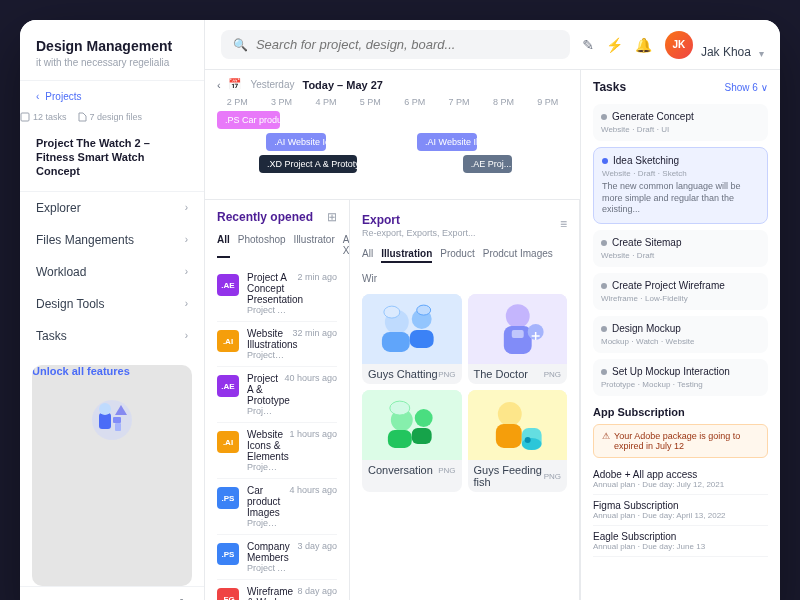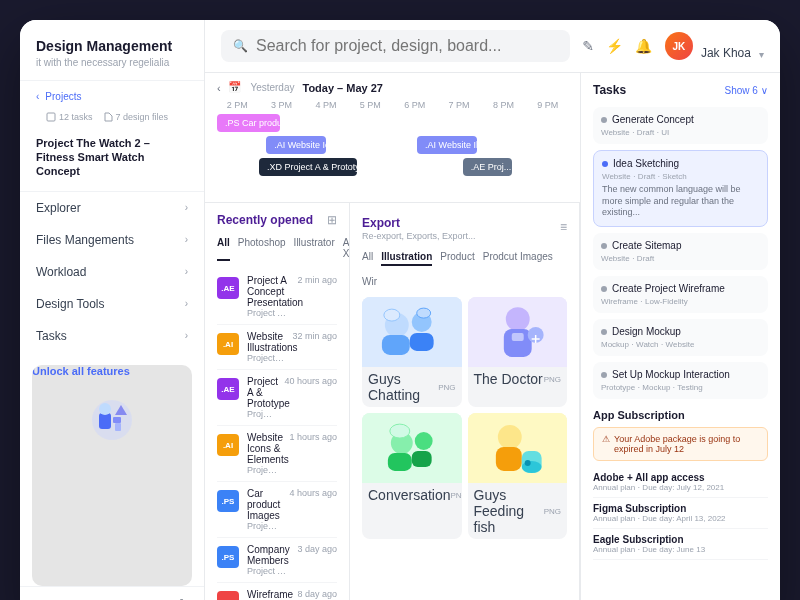--- a/index.html
+++ b/index.html
@@ -50,21 +50,21 @@
       padding: 10px 16px 6px;
       display: flex;
       align-items: center;
       gap: 6px;
       font-size: 11px;
       color: #6b7280;
       cursor: pointer;
     }
     .sidebar-projects-nav span { color: #4b6cf7; font-size: 10px; }
     .sidebar-project-meta {
-      padding: 4px 26px 10px;
+      padding: 4px 0 10px;
       display: flex;
       gap: 10px;
       font-size: 9px;
       color: #9ca3af;
     }
     .sidebar-project-meta span { display: flex; align-items: center; gap: 3px; }
     .sidebar-project-name {
       padding: 4px 16px 12px;
       font-size: 11px;
       font-weight: 600;
@@ -135,24 +135,25 @@
       align-items: center;
       gap: 8px;
       background: #f3f4f6;
       border-radius: 8px;
       padding: 7px 12px;
     }
     .search-icon { color: #9ca3af; font-size: 12px; }
     .search-input {
       border: none;
       background: transparent;
-      font-size: 16px;
+      font-size: 13px;
       color: #374151;
       outline: none;
       width: 100%;
+      font-style: italic;
     }
     .topbar-icons {
       display: flex;
       align-items: center;
       gap: 12px;
     }
     .topbar-icon { color: #6b7280; font-size: 14px; cursor: pointer; }
     .avatar-group {
       display: flex;
       align-items: flex-end;
@@ -315,21 +316,21 @@
       align-items: center;
       justify-content: center;
       font-size: 20px;
     }
     .export-label {
       padding: 4px 6px;
       display: flex;
       align-items: center;
       justify-content: space-between;
     }
-    .export-name { font-size: 14px; font-weight: 500; color: #374151; }
+    .export-name { font-size: 11px; font-weight: 500; color: #374151; }
     .export-type { font-size: 8px; color: #9ca3af; }
     
     .tasks-panel {
       width: 200px;
       background: #fff;
       border-left: 1px solid #e8eaed;
       overflow-y: auto;
       padding: 10px 12px;
       flex-shrink: 0;
     }
@@ -374,21 +375,21 @@
       color: #9a3412;
       display: flex;
       align-items: flex-start;
       gap: 4px;
       margin-bottom: 6px;
     }
     .sub-item {
       padding: 5px 0;
       border-bottom: 1px solid #f3f4f6;
     }
-    .sub-item-name { font-size: 10px; font-weight: 700; color: #1a1a2e; }
+    .sub-item-name { font-size: 10px; font-weight: 400; color: #1a1a2e; }
     .sub-item-detail { font-size: 8px; color: #9ca3af; }
 
     ::-webkit-scrollbar { width: 3px; height: 3px; }
     ::-webkit-scrollbar-track { background: transparent; }
     ::-webkit-scrollbar-thumb { background: #d1d5db; border-radius: 3px; }
   </style>
 </head>
 <body>
 
 <div class="app-window">

